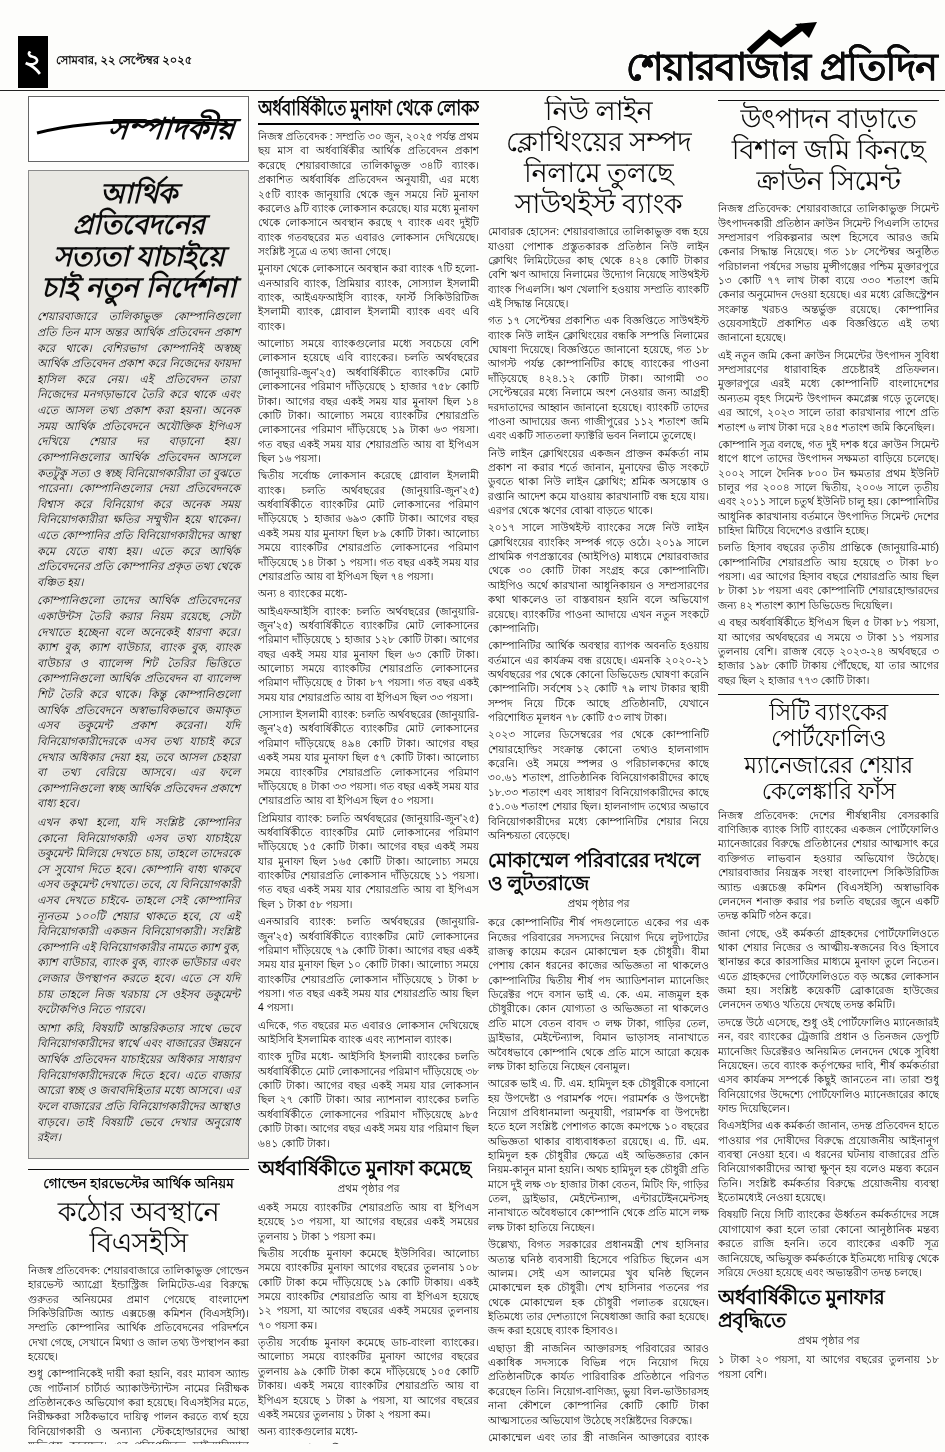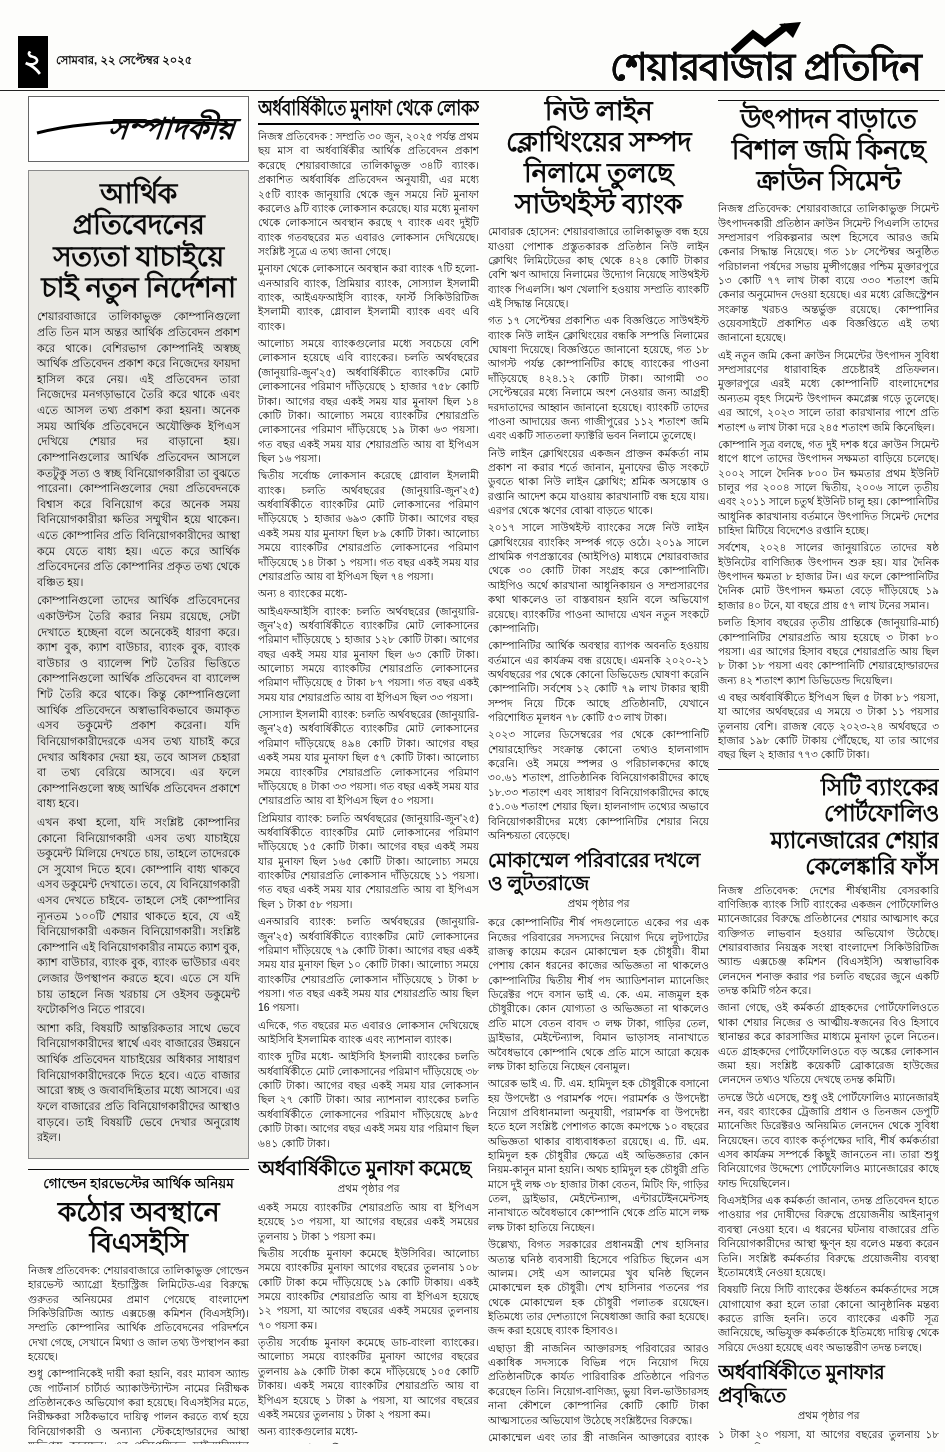--- a/index.html
+++ b/index.html
@@ -8,21 +8,21 @@
     font-family:"Liberation Sans","DejaVu Sans",sans-serif;position:relative;overflow:hidden;
     box-sizing:border-box;
   }
   
   .hdr{position:absolute;top:0;left:0;right:0;height:90px;}
   .pagenum{
     position:absolute;left:18px;top:36px;width:30px;height:52px;background:#000;color:#fff;
     display:flex;align-items:center;justify-content:center;font-size:30px;font-weight:bold;
   }
   .hdr-date{position:absolute;left:56px;top:52px;font-size:11.5px;font-weight:bold;}
-  .logo-wrap{position:absolute;right:24px;top:24px;width:330px;height:62px;text-align:right;}
+  .logo-wrap{position:absolute;right:8px;top:24px;width:330px;height:62px;text-align:right;}
   .logo-arrow{position:absolute;right:120px;top:-2px;}
   .logo-text{
     position:absolute;right:0;bottom:0;font-size:38px;font-weight:900;letter-spacing:-1px;
     line-height:1;white-space:nowrap;text-shadow:0 0 0 #000;
   }
   .hdr-rule{position:absolute;top:90px;left:0;right:0;border-top:1.5px solid #222;}
   
   .cols{
     position:absolute;top:96px;left:28px;right:6px;bottom:6px;
     display:grid;grid-template-columns:repeat(4,1fr);gap:9px;
@@ -36,31 +36,31 @@
   
   .edit-tag-box{
     border:1px solid #666;height:64px;position:relative;margin-bottom:8px;background:#fff;
   }
   .edit-script{
     position:absolute;right:14px;top:8px;font-size:30px;font-weight:bold;font-style:italic;
     transform:skewX(-6deg);
   }
   .edit-swoosh{position:absolute;left:6px;top:14px;}
   .editorial-box{
-    background:#e9e8e3;border:1px solid #8a8a8a;padding:7px 8px 9px 8px;margin-bottom:10px;
+    background:#e9e8e3;border:1px solid #8a8a8a;padding:7px 8px 9px 8px;margin-bottom:10px;font-style:italic;
   }
   .h-edit{
     margin:0 0 6px 0;font-size:28px;line-height:1.12;text-align:center;font-weight:800;
     letter-spacing:-0.5px;
   }
   .editorial-box .para{font-size:11px;line-height:1.42;}
   
   .kicker{font-size:13.5px;font-weight:bold;text-align:center;margin:0 0 1px 0;}
-  .h-big{margin:0 0 5px 0;font-size:27px;line-height:1.15;text-align:center;font-weight:700;letter-spacing:-0.5px;}
-  .h-med{margin:0 0 4px 0;font-size:23px;line-height:1.15;text-align:right;font-weight:700;letter-spacing:-0.5px;}
+  .h-big{margin:0 0 5px 0;font-size:27px;line-height:1.15;text-align:center;font-weight:400;letter-spacing:-0.5px;}
+  .h-med{margin:0 0 4px 0;font-size:23px;line-height:1.15;text-align:center;font-weight:400;letter-spacing:-0.5px;}
   .h-banner-wrap{border-bottom:2.5px solid #000;padding-bottom:4px;margin-bottom:5px;overflow:hidden;}
   .h-banner{
     display:inline-block;white-space:nowrap;font-size:21px;font-weight:800;letter-spacing:-0.5px;
     transform:scaleX(.82);transform-origin:0 50%;margin:0;line-height:1.1;
   }
   .h-cont{margin:6px 0 0 0;font-size:20px;line-height:1.15;font-weight:800;letter-spacing:-0.4px;}
   .cont-label{font-size:10.5px;font-weight:normal;text-align:center;margin:1px 0 3px 0;}
   .sep{border-top:1px solid #111;margin:6px 0 4px 0;}
 </style>
 </head>
@@ -121,21 +121,21 @@
         </div>
         <div class="body">
             <p class="para">নিজস্ব প্রতিবেদক : সম্প্রতি ৩০ জুন, ২০২৫ পর্যন্ত প্রথম ছয় মাস বা অর্ধবার্ষিকীর আর্থিক প্রতিবেদন প্রকাশ করেছে শেয়ারবাজারে তালিকাভুক্ত ৩৪টি ব্যাংক। প্রকাশিত অর্ধবার্ষিক প্রতিবেদন অনুযায়ী, এর মধ্যে ২৫টি ব্যাংক জানুয়ারি থেকে জুন সময়ে নিট মুনাফা করলেও ৯টি ব্যাংক লোকসান করেছে। যার মধ্যে মুনাফা থেকে লোকসানে অবস্থান করছে ৭ ব্যাংক এবং দুইটি ব্যাংক গতবছরের মত এবারও লোকসান দেখিয়েছে। সংশ্লিষ্ট সূত্রে এ তথ্য জানা গেছে।</p>
             <p class="para">মুনাফা থেকে লোকসানে অবস্থান করা ব্যাংক ৭টি হলো- এনআরবি ব্যাংক, প্রিমিয়ার ব্যাংক, সোস্যাল ইসলামী ব্যাংক, আইএফআইসি ব্যাংক, ফার্স্ট সিকিউরিটিজ ইসলামী ব্যাংক, গ্লোবাল ইসলামী ব্যাংক এবং এবি ব্যাংক।</p>
             <p class="para">আলোচ্য সময়ে ব্যাংকগুলোর মধ্যে সবচেয়ে বেশি লোকসান হয়েছে এবি ব্যাংকের। চলতি অর্থবছরের (জানুয়ারি-জুন'২৫) অর্ধবার্ষিকীতে ব্যাংকটির মোট লোকসানের পরিমাণ দাঁড়িয়েছে ১ হাজার ৭৫৮ কোটি টাকা। আগের বছর একই সময় যার মুনাফা ছিল ১৪ কোটি টাকা। আলোচ্য সময়ে ব্যাংকটির শেয়ারপ্রতি লোকসানের পরিমাণ দাঁড়িয়েছে ১৯ টাকা ৬৩ পয়সা। গত বছর একই সময় যার শেয়ারপ্রতি আয় বা ইপিএস ছিল ১৬ পয়সা।</p>
             <p class="para">দ্বিতীয় সর্বোচ্চ লোকসান করেছে গ্লোবাল ইসলামী ব্যাংক। চলতি অর্থবছরের (জানুয়ারি-জুন'২৫) অর্ধবার্ষিকীতে ব্যাংকটির মোট লোকসানের পরিমাণ দাঁড়িয়েছে ১ হাজার ৬৯৩ কোটি টাকা। আগের বছর একই সময় যার মুনাফা ছিল ৮৯ কোটি টাকা। আলোচ্য সময়ে ব্যাংকটির শেয়ারপ্রতি লোকসানের পরিমাণ দাঁড়িয়েছে ১৪ টাকা ১ পয়সা। গত বছর একই সময় যার শেয়ারপ্রতি আয় বা ইপিএস ছিল ৭৪ পয়সা।</p>
             <p class="para">অন্য ৪ ব্যাংকের মধ্যে-</p>
             <p class="para">আইএফআইসি ব্যাংক: চলতি অর্থবছরের (জানুয়ারি-জুন'২৫) অর্ধবার্ষিকীতে ব্যাংকটির মোট লোকসানের পরিমাণ দাঁড়িয়েছে ১ হাজার ১২৮ কোটি টাকা। আগের বছর একই সময় যার মুনাফা ছিল ৬৩ কোটি টাকা। আলোচ্য সময়ে ব্যাংকটির শেয়ারপ্রতি লোকসানের পরিমাণ দাঁড়িয়েছে ৫ টাকা ৮৭ পয়সা। গত বছর একই সময় যার শেয়ারপ্রতি আয় বা ইপিএস ছিল ৩৩ পয়সা।</p>
             <p class="para">সোস্যাল ইসলামী ব্যাংক: চলতি অর্থবছরের (জানুয়ারি-জুন'২৫) অর্ধবার্ষিকীতে ব্যাংকটির মোট লোকসানের পরিমাণ দাঁড়িয়েছে ৪৯৪ কোটি টাকা। আগের বছর একই সময় যার মুনাফা ছিল ৫৭ কোটি টাকা। আলোচ্য সময়ে ব্যাংকটির শেয়ারপ্রতি লোকসানের পরিমাণ দাঁড়িয়েছে ৪ টাকা ৩৩ পয়সা। গত বছর একই সময় যার শেয়ারপ্রতি আয় বা ইপিএস ছিল ৫০ পয়সা।</p>
             <p class="para">প্রিমিয়ার ব্যাংক: চলতি অর্থবছরের (জানুয়ারি-জুন'২৫) অর্ধবার্ষিকীতে ব্যাংকটির মোট লোকসানের পরিমাণ দাঁড়িয়েছে ১৫ কোটি টাকা। আগের বছর একই সময় যার মুনাফা ছিল ১৬৫ কোটি টাকা। আলোচ্য সময়ে ব্যাংকটির শেয়ারপ্রতি লোকসান দাঁড়িয়েছে ১১ পয়সা। গত বছর একই সময় যার শেয়ারপ্রতি আয় বা ইপিএস ছিল ১ টাকা ৫৮ পয়সা।</p>
-            <p class="para">এনআরবি ব্যাংক: চলতি অর্থবছরের (জানুয়ারি-জুন'২৫) অর্ধবার্ষিকীতে ব্যাংকটির মোট লোকসানের পরিমাণ দাঁড়িয়েছে ৭৯ কোটি টাকা। আগের বছর একই সময় যার মুনাফা ছিল ১০ কোটি টাকা। আলোচ্য সময়ে ব্যাংকটির শেয়ারপ্রতি লোকসান দাঁড়িয়েছে ১ টাকা ৮ পয়সা। গত বছর একই সময় যার শেয়ারপ্রতি আয় ছিল 16 পয়সা।</p>
+            <p class="para">এনআরবি ব্যাংক: চলতি অর্থবছরের (জানুয়ারি-জুন'২৫) অর্ধবার্ষিকীতে ব্যাংকটির মোট লোকসানের পরিমাণ দাঁড়িয়েছে ৭৯ কোটি টাকা। আগের বছর একই সময় যার মুনাফা ছিল ১০ কোটি টাকা। আলোচ্য সময়ে ব্যাংকটির শেয়ারপ্রতি লোকসান দাঁড়িয়েছে ১ টাকা ৮ পয়সা। গত বছর একই সময় যার শেয়ারপ্রতি আয় ছিল 4 পয়সা।</p>
             <p class="para">এদিকে, গত বছরের মত এবারও লোকসান দেখিয়েছে আইসিবি ইসলামিক ব্যাংক এবং ন্যাশনাল ব্যাংক।</p>
             <p class="para">ব্যাংক দুটির মধ্যে- আইসিবি ইসলামী ব্যাংকের চলতি অর্ধবার্ষিকীতে মোট লোকসানের পরিমাণ দাঁড়িয়েছে ৩৮ কোটি টাকা। আগের বছর একই সময় যার লোকসান ছিল ২৭ কোটি টাকা। আর ন্যাশনাল ব্যাংকের চলতি অর্ধবার্ষিকীতে লোকসানের পরিমাণ দাঁড়িয়েছে ৯৮৫ কোটি টাকা। আগের বছর একই সময় যার পরিমাণ ছিল ৬৪১ কোটি টাকা।</p>
           </div>
       </article>
 
       <article>
         <h1 class="h-cont">অর্ধবার্ষিকীতে মুনাফা কমেছে</h1>
         <div class="cont-label">প্রথম পৃষ্ঠার পর</div>
         <div class="body">
             <p class="para">একই সময়ে ব্যাংকটির শেয়ারপ্রতি আয় বা ইপিএস হয়েছে ১৩ পয়সা, যা আগের বছরের একই সময়ের তুলনায় ১ টাকা ১ পয়সা কম।</p>
@@ -174,21 +174,20 @@
     </section>
 
     <section class="col">
       <div class="toprule"></div>
       <article>
         <h1 class="h-big">উৎপাদন বাড়াতে বিশাল জমি কিনছে ক্রাউন সিমেন্ট</h1>
         <div class="body">
             <p class="para">নিজস্ব প্রতিবেদক: শেয়ারবাজারে তালিকাভুক্ত সিমেন্ট উৎপাদনকারী প্রতিষ্ঠান ক্রাউন সিমেন্ট পিএলসি তাদের সম্প্রসারণ পরিকল্পনার অংশ হিসেবে আরও জমি কেনার সিদ্ধান্ত নিয়েছে। গত ১৮ সেপ্টেম্বর অনুষ্ঠিত পরিচালনা পর্ষদের সভায় মুন্সীগঞ্জের পশ্চিম মুক্তারপুরে ১৩ কোটি ৭৭ লাখ টাকা ব্যয়ে ৩৩০ শতাংশ জমি কেনার অনুমোদন দেওয়া হয়েছে। এর মধ্যে রেজিস্ট্রেশন সংক্রান্ত খরচও অন্তর্ভুক্ত রয়েছে। কোম্পানির ওয়েবসাইটে প্রকাশিত এক বিজ্ঞপ্তিতে এই তথ্য জানানো হয়েছে।</p>
             <p class="para">এই নতুন জমি কেনা ক্রাউন সিমেন্টের উৎপাদন সুবিধা সম্প্রসারণের ধারাবাহিক প্রচেষ্টারই প্রতিফলন। মুক্তারপুরে এরই মধ্যে কোম্পানিটি বাংলাদেশের অন্যতম বৃহৎ সিমেন্ট উৎপাদন কমপ্লেক্স গড়ে তুলেছে। এর আগে, ২০২৩ সালে তারা কারখানার পাশে প্রতি শতাংশ ৬ লাখ টাকা দরে ২৪৫ শতাংশ জমি কিনেছিল।</p>
             <p class="para">কোম্পানি সূত্র বলছে, গত দুই দশক ধরে ক্রাউন সিমেন্ট ধাপে ধাপে তাদের উৎপাদন সক্ষমতা বাড়িয়ে চলেছে। ২০০২ সালে দৈনিক ৮০০ টন ক্ষমতার প্রথম ইউনিট চালুর পর ২০০৪ সালে দ্বিতীয়, ২০০৬ সালে তৃতীয় এবং ২০১১ সালে চতুর্থ ইউনিট চালু হয়। কোম্পানিটির আধুনিক কারখানায় বর্তমানে উৎপাদিত সিমেন্ট দেশের চাহিদা মিটিয়ে বিদেশেও রপ্তানি হচ্ছে।</p>
-            <p class="para">সর্বশেষ, ২০২৪ সালের জানুয়ারিতে তাদের ষষ্ঠ ইউনিটের বাণিজ্যিক উৎপাদন শুরু হয়। যার দৈনিক উৎপাদন ক্ষমতা ৮ হাজার টন। এর ফলে কোম্পানিটির দৈনিক মোট উৎপাদন ক্ষমতা বেড়ে দাঁড়িয়েছে ১৯ হাজার ৪০ টনে, যা বছরে প্রায় ৫৭ লাখ টনের সমান।</p>
             <p class="para">চলতি হিসাব বছরের তৃতীয় প্রান্তিকে (জানুয়ারি-মার্চ) কোম্পানিটির শেয়ারপ্রতি আয় হয়েছে ৩ টাকা ৮০ পয়সা। এর আগের হিসাব বছরে শেয়ারপ্রতি আয় ছিল ৮ টাকা ১৮ পয়সা এবং কোম্পানিটি শেয়ারহোল্ডারদের জন্য ৪২ শতাংশ ক্যাশ ডিভিডেন্ড দিয়েছিল।</p>
             <p class="para">এ বছর অর্ধবার্ষিকীতে ইপিএস ছিল ৫ টাকা ৮১ পয়সা, যা আগের অর্থবছরের এ সময়ে ৩ টাকা ১১ পয়সার তুলনায় বেশি। রাজস্ব বেড়ে ২০২৩-২৪ অর্থবছরে ৩ হাজার ১৯৮ কোটি টাকায় পৌঁছেছে, যা তার আগের বছর ছিল ২ হাজার ৭৭৩ কোটি টাকা।</p>
           </div>
       </article>
 
       <div class="sep"></div>
       <article>
         <h1 class="h-med">সিটি ব্যাংকের পোর্টফোলিও ম্যানেজারের শেয়ার কেলেঙ্কারি ফাঁস</h1>
         <div class="body">
             <p class="para">নিজস্ব প্রতিবেদক: দেশের শীর্ষস্থানীয় বেসরকারি বাণিজ্যিক ব্যাংক সিটি ব্যাংকের একজন পোর্টফোলিও ম্যানেজারের বিরুদ্ধে প্রতিষ্ঠানের শেয়ার আত্মসাৎ করে ব্যক্তিগত লাভবান হওয়ার অভিযোগ উঠেছে। শেয়ারবাজার নিয়ন্ত্রক সংস্থা বাংলাদেশ সিকিউরিটিজ অ্যান্ড এক্সচেঞ্জ কমিশন (বিএসইসি) অস্বাভাবিক লেনদেন শনাক্ত করার পর চলতি বছরের জুনে একটি তদন্ত কমিটি গঠন করে।</p>

